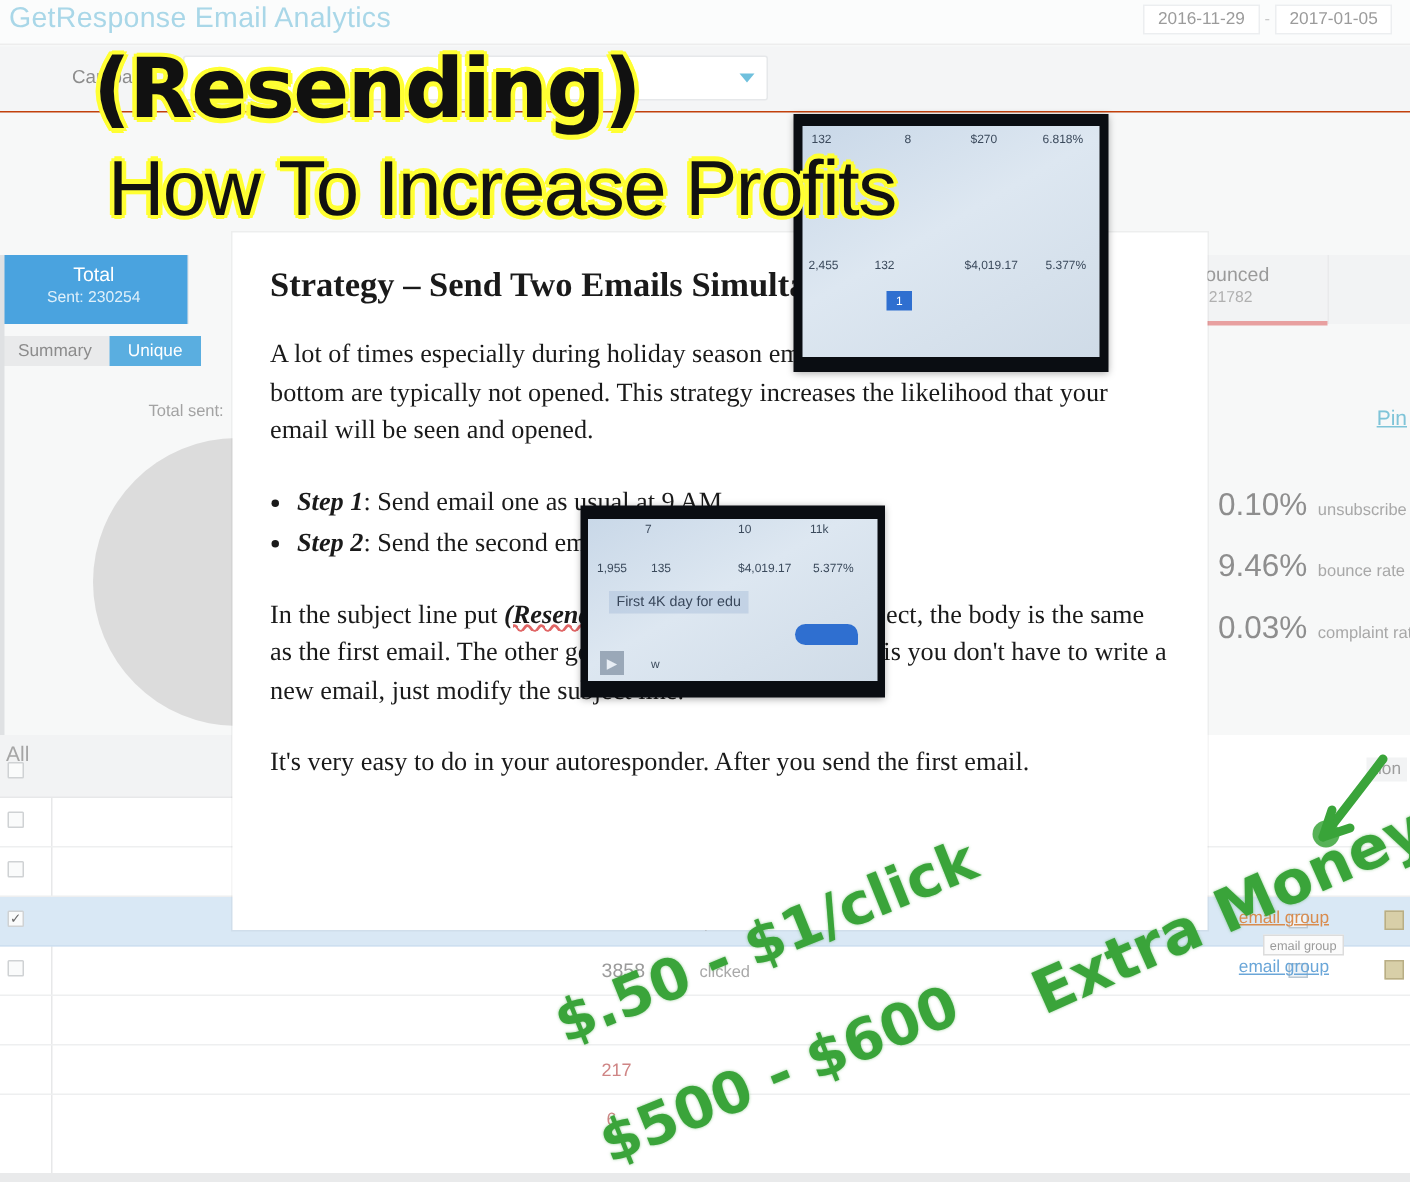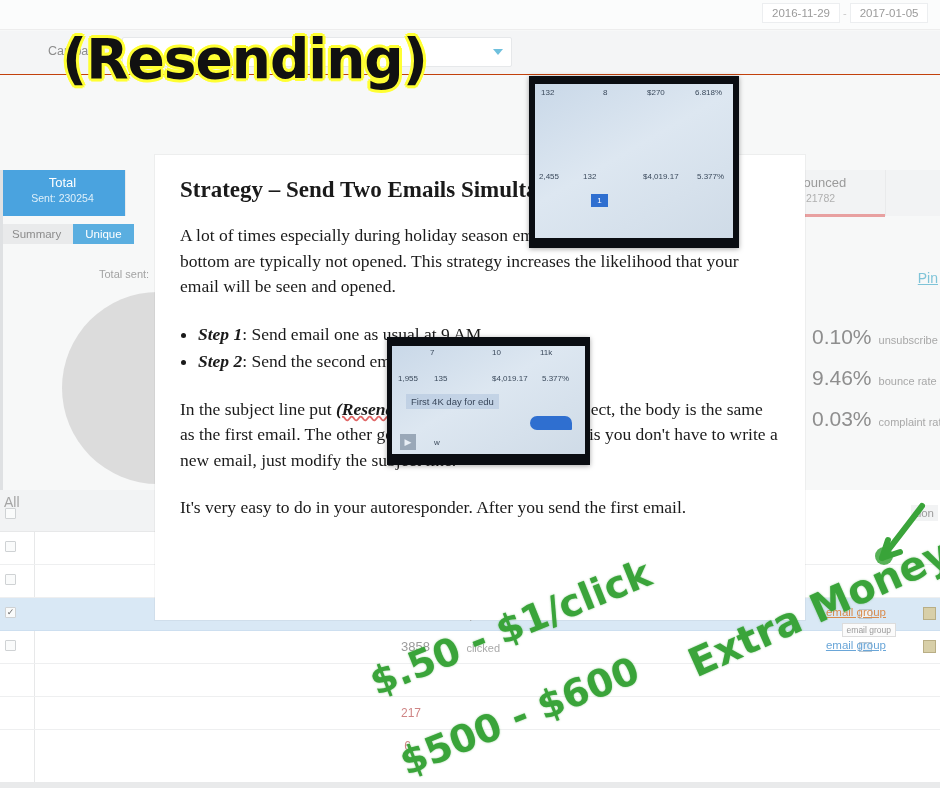--- a/index.html
+++ b/index.html
@@ -375,20 +375,21 @@
   .arrow-svg { position: absolute; left: 860px; top: 500px; }
 </style>
 </head>
 <body>
 
 <div id="stage">
 
   <div class="dash">
 
     <div class="dash-topbar"></div>
+    <div class="app-title">GetResponse Email Analytics</div>
 
     <div class="daterange">
       <div class="date-box">2016-11-29</div>
       <div class="date-sep">-</div>
       <div class="date-box">2017-01-05</div>
     </div>
 
     <div class="filter-row r1">
       <div class="filter-label" style="left:48px; top:13px;">Campaign</div>
       <div class="select-box" style="left:122px; top:6px; width:390px;">
@@ -523,20 +524,21 @@
       <span class="ph-txt" style="left:100px;top:28px;">$4,019.17</span>
       <span class="ph-txt" style="left:150px;top:28px;">5.377%</span>
       <span class="ph-hl" style="left:14px; top:48px;">First 4K day for edu</span>
       <span class="ph-sq" style="left:8px;  top:88px;">▶</span>
       <span class="ph-txt" style="left:42px; top:92px;">w</span>
       <span class="ph-blue" style="left:138px; top:70px; width:42px; height:14px;"></span>
     </div>
   </div>
 
   <div class="bigtitle bt1">(Resending)</div>
+  <div class="bigtitle bt2">How To Increase Profits</div>
 
   <div class="hand h1">$.50 - $1/click</div>
   <div class="hand h2">$500 - $600</div>
   <div class="hand h3">Extra Money!</div>
 
   <svg class="arrow-svg" width="70" height="80" viewBox="0 0 70 80">
     <path d="M62 6 C50 22, 36 40, 22 58" stroke="#3aa43a" stroke-width="6" fill="none" stroke-linecap="round"></path>
     <path d="M22 58 L40 52 M22 58 L28 40" stroke="#3aa43a" stroke-width="6" fill="none" stroke-linecap="round"></path>
     <circle cx="24" cy="56" r="9" fill="#3aa43a" opacity="0.85"></circle>
   </svg>

